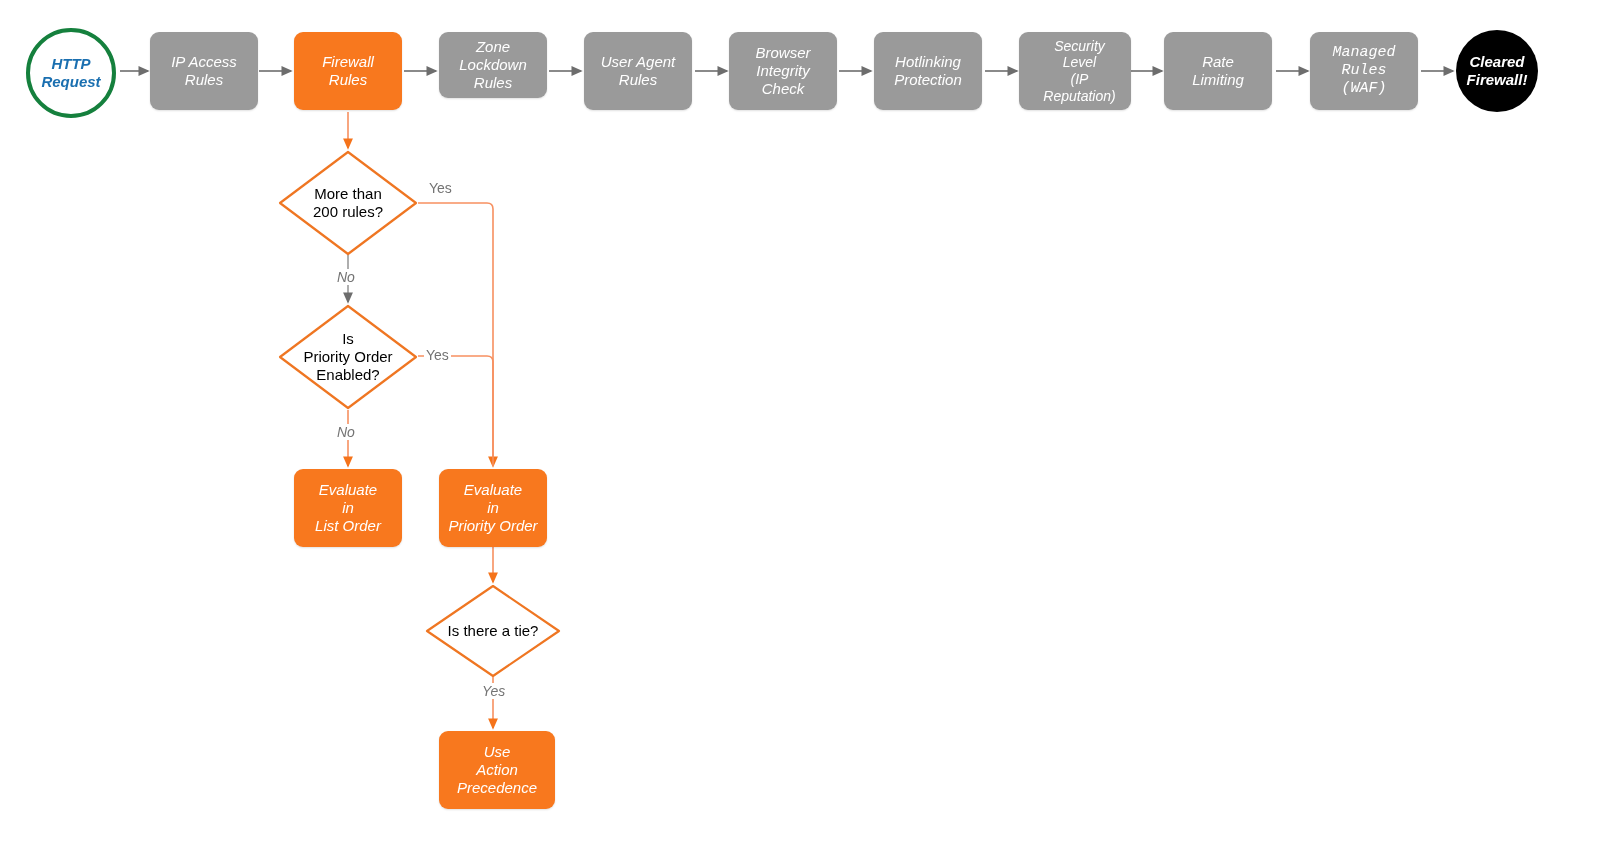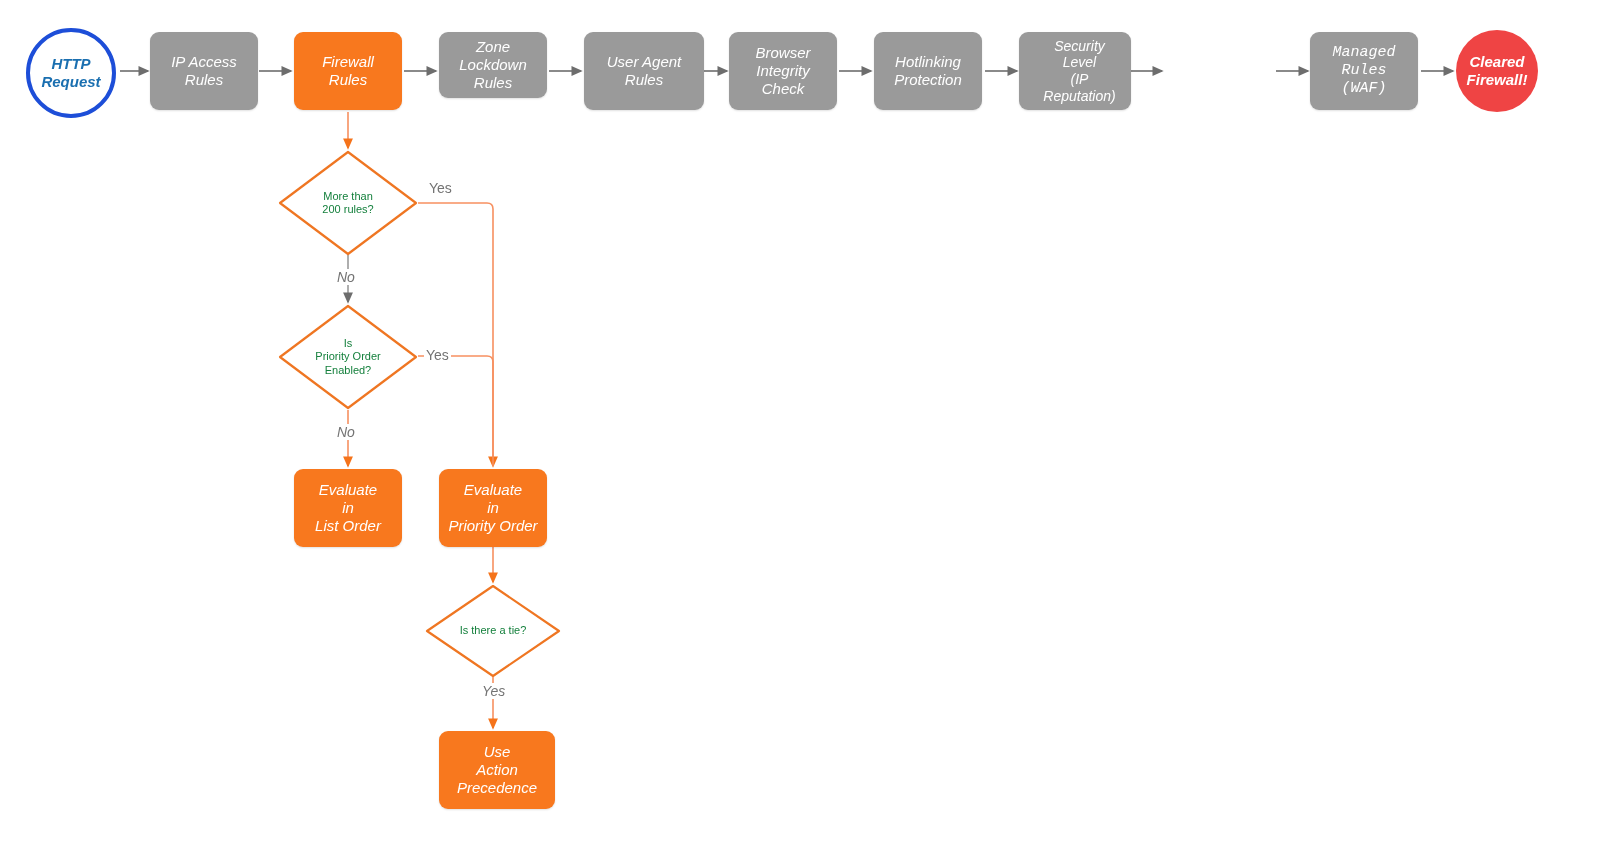--- a/index.html
+++ b/index.html
@@ -53,34 +53,34 @@
 
   
   .term {
     border-radius: 50%;
     font-weight: bold;
     font-style: italic;
     font-size: 15px;
   }
   .term.start {
     background: #ffffff;
-    border: 4px solid #1d4ed8;
+    border: 4px solid #15803d;
     color: #1a6fb0;
   }
   .term.end {
-    background: #ef4444;
+    background: #000000;
     border: none;
     color: #ffffff;
   }
 
   
   .diamond {
     background: transparent;
-    color: #15803d;
-    font-size: 11px;
+    color: #000000;
+    font-size: 15px;
     font-style: normal;
     z-index: 3;
   }
   .diamond .dshape {
     position: absolute;
     left: 0; top: 0;
     width: 100%; height: 100%;
     z-index: -1;
   }
   .diamond .dlabel {
@@ -166,21 +166,21 @@
   </div>
 
   <div class="node proc gray" style="left:439px; top:32px; width:108px; height:66px;">
     <div>
       <span>Zone</span><br>
       <span>Lockdown</span><br>
       <span>Rules</span>
     </div>
   </div>
 
-  <div class="node proc gray" style="left:584px; top:32px; width:120px; height:78px;">
+  <div class="node proc gray" style="left:584px; top:32px; width:108px; height:78px;">
     <div>
       <span>User Agent</span><br>
       <span>Rules</span>
     </div>
   </div>
 
   <div class="node proc gray" style="left:729px; top:32px; width:108px; height:78px;">
     <div>
       <span>Browser</span><br>
       <span>Integrity</span><br>
@@ -196,20 +196,26 @@
   </div>
 
   <div class="node proc gray" style="left:1019px; top:32px; width:112px; height:78px; font-size:14px;padding-left:15px;">
     <div>
       <span>Security</span><br>
       <span>Level</span><br>
       <span>(IP Reputation)</span>
     </div>
   </div>
 
+  <div class="node proc gray" style="left:1164px; top:32px; width:108px; height:78px;">
+    <div>
+      <span>Rate</span><br>
+      <span>Limiting</span>
+    </div>
+  </div>
 
   <div class="node proc gray" style="left:1310px; top:32px; width:108px; height:78px;font-family:Liberation Mono, monospace;">
     <div>
       <span>Managed</span><br>
       <span>Rules</span><br>
       <span>(WAF)</span>
     </div>
   </div>
 
   <div class="node term end" style="left:1456px; top:30px; width:82px; height:82px;">

